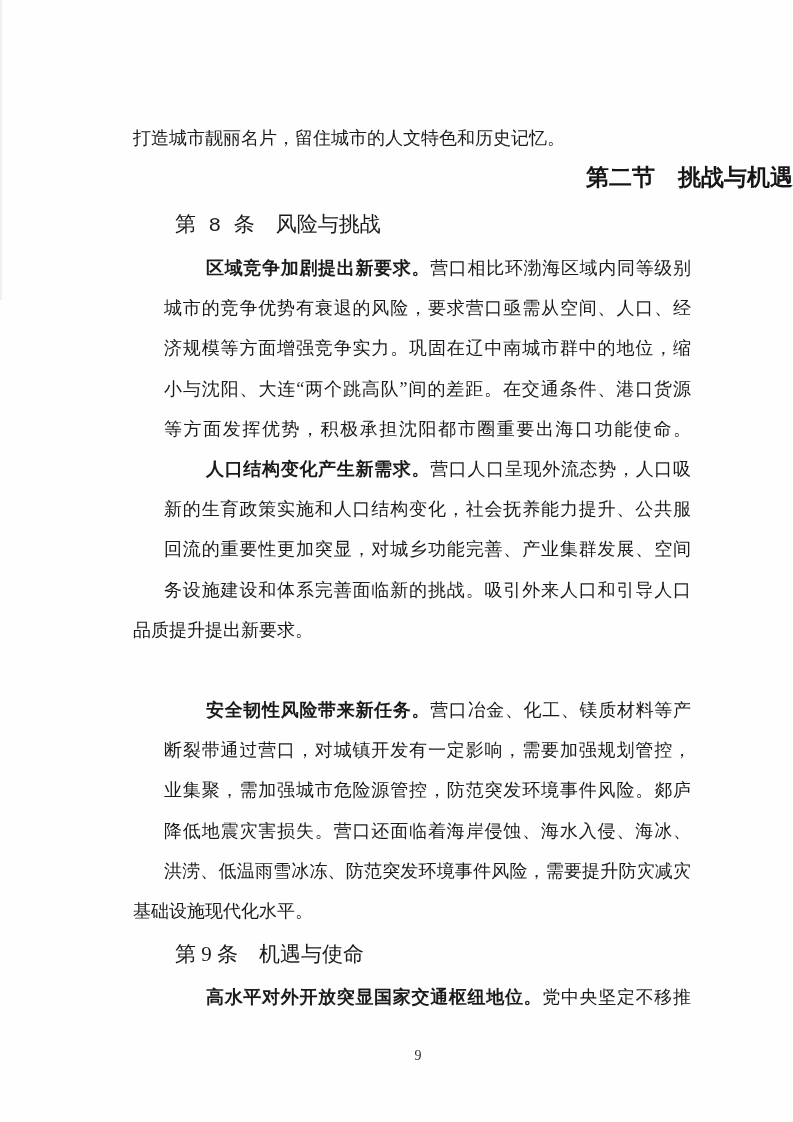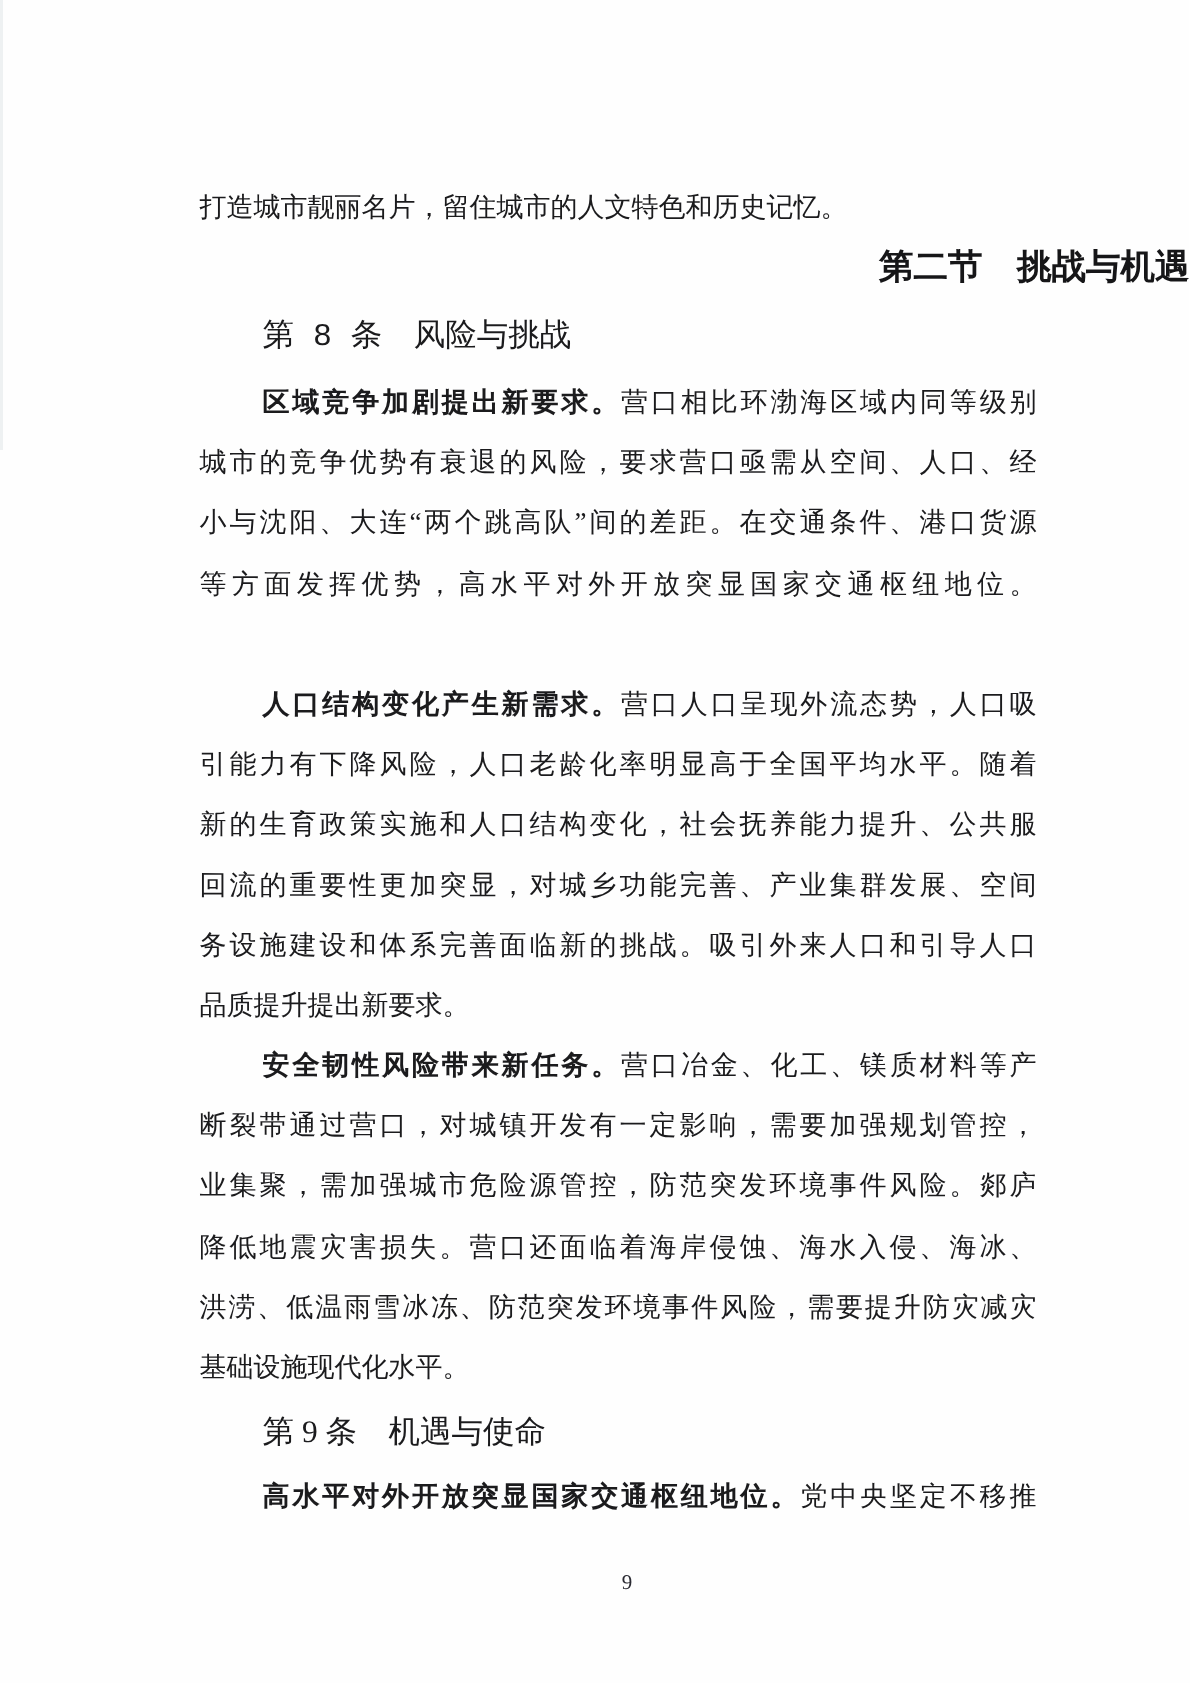--- a/index.html
+++ b/index.html
@@ -30,20 +30,21 @@
     height: 40.2px;
     line-height: 40.2px;
     white-space: nowrap;
     overflow: visible;
   }
   .j {
     text-align: justify;
     text-align-last: justify;
     -moz-text-align-last: justify;
     text-justify: inter-character;
+    margin-left: 31px;
   }
   .indent {
     text-indent: 42px;
   }
   .lead {
     font-weight: 700;
   }
   .intro-line {
     position: absolute;
     top: 118px;
@@ -103,27 +104,27 @@
 
   <div class="line intro-line">打造城市靓丽名片，留住城市的人文特色和历史记忆。</div>
 
   <h2 class="section-heading">第二节　挑战与机遇</h2>
 
   <div class="article-title article-8">第 8 条　风险与挑战</div>
 
   <div class="para para-competition">
     <div class="line j indent"><span class="lead">区域竞争加剧提出新要求。</span><span>营口相比环渤海区域内同等级别</span></div>
     <div class="line j">城市的竞争优势有衰退的风险，要求营口亟需从空间、人口、经</div>
+    <div class="line j">济规模等方面增强竞争实力。巩固在辽中南城市群中的地位，缩</div>
     <div class="line j">小与沈阳、大连“两个跳高队”间的差距。在交通条件、港口货源</div>
-    <div class="line j">等方面发挥优势，高水平对外开放突显国家交通枢纽地位。</div>
+    <div class="line j">等方面发挥优势，积极承担沈阳都市圈重要出海口功能使命。</div>
   </div>
 
   <div class="para para-population">
     <div class="line j indent"><span class="lead">人口结构变化产生新需求。</span><span>营口人口呈现外流态势，人口吸</span></div>
-    <div class="line j">引能力有下降风险，人口老龄化率明显高于全国平均水平。随着</div>
     <div class="line j">新的生育政策实施和人口结构变化，社会抚养能力提升、公共服</div>
     <div class="line j">回流的重要性更加突显，对城乡功能完善、产业集群发展、空间</div>
     <div class="line j">务设施建设和体系完善面临新的挑战。吸引外来人口和引导人口</div>
     <div class="line">品质提升提出新要求。</div>
   </div>
 
   <div class="para para-safety">
     <div class="line j indent"><span class="lead">安全韧性风险带来新任务。</span><span>营口冶金、化工、镁质材料等产</span></div>
     <div class="line j">断裂带通过营口，对城镇开发有一定影响，需要加强规划管控，</div>
     <div class="line j">业集聚，需加强城市危险源管控，防范突发环境事件风险。郯庐</div>

